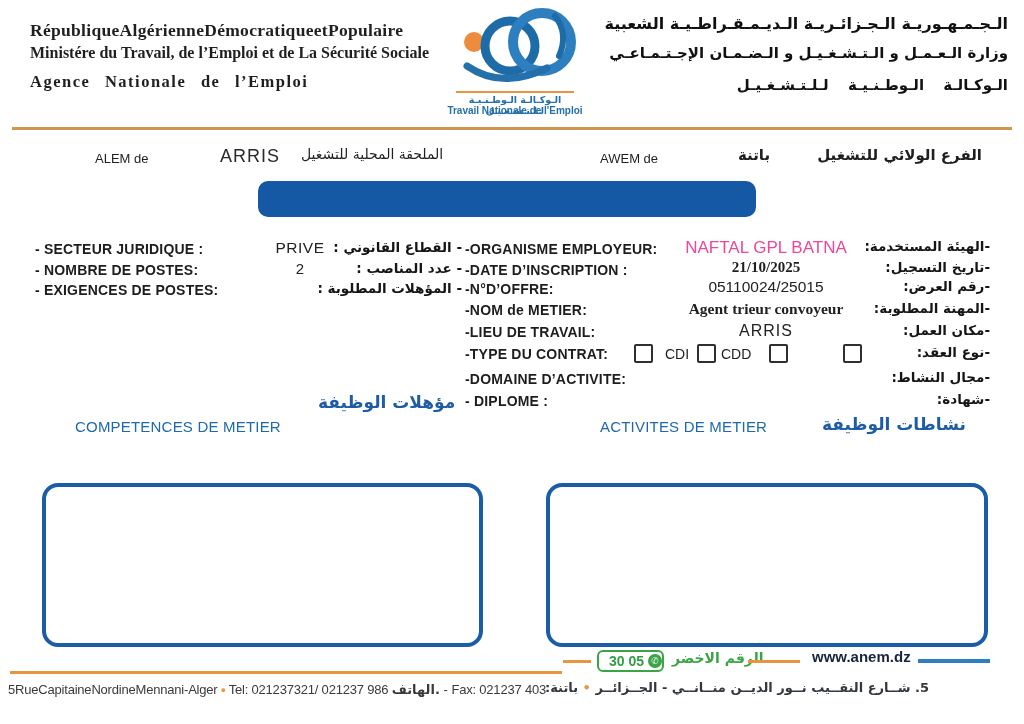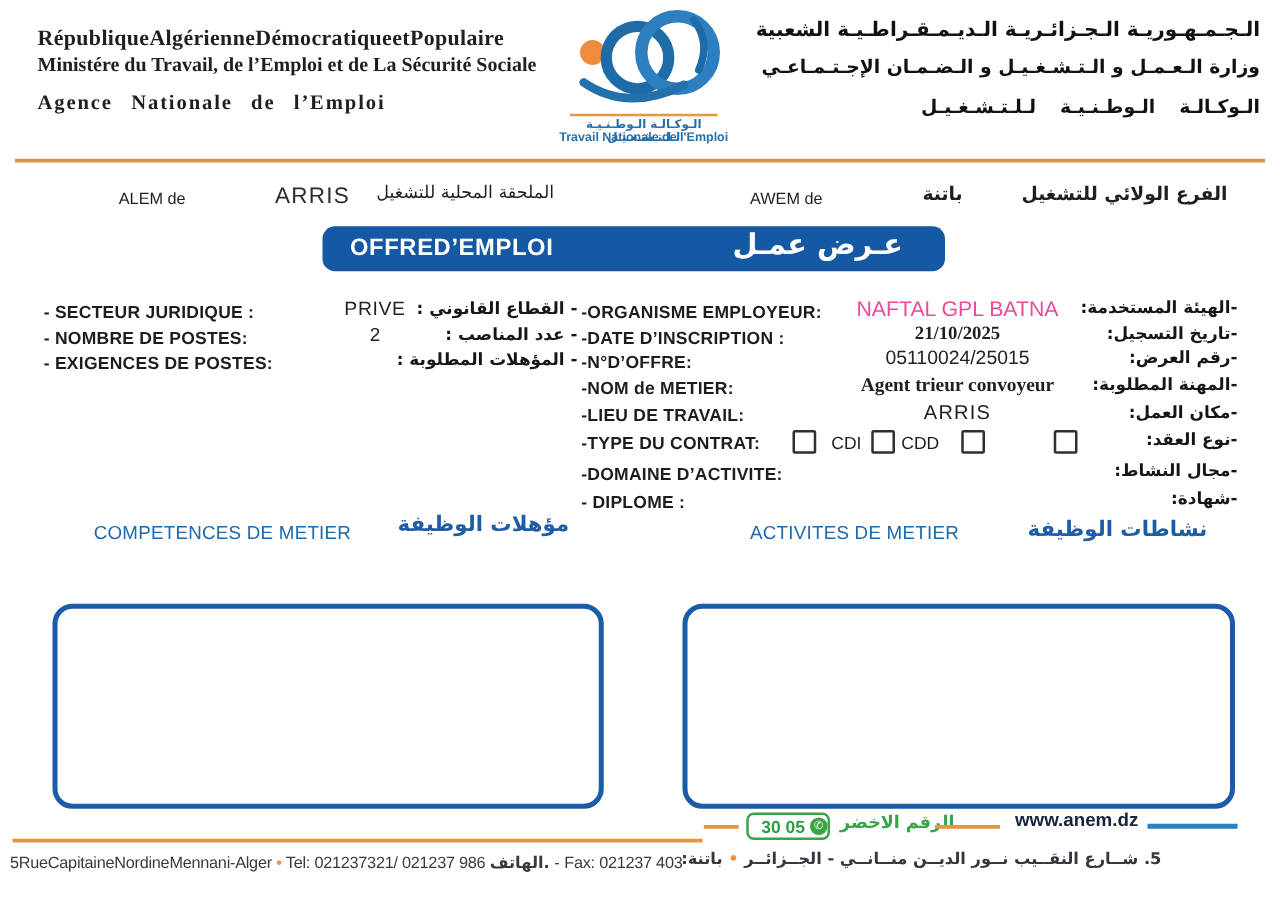--- a/index.html
+++ b/index.html
@@ -64,21 +64,21 @@
   .ra5 { top:322px; } .ra6 { top:344px; } .ra7 { top:369px; } .ra8 { top:391px; }
 
   .cb { width:19px; height:19px; border:2px solid #2f2f2f; border-radius:2px; background:#fff; top:344px; }
   .cb1 { left:634px; } .cb2 { left:697px; } .cb3 { left:769px; } .cb4 { left:843px; }
   .cbl { top:346px; font-size:14px; font-family:"Liberation Sans", sans-serif; color:#1d1d1d; }
   .cbl-cdi { left:665px; } .cbl-cdd { left:721px; }
 
   
   .sec-fr { font-size:15px; font-weight:400; color:#1e68ae; letter-spacing:.2px; font-family:"Liberation Sans", sans-serif; }
   .sec-ar { font-size:17px; font-weight:700; color:#1e5ca6; direction:rtl; }
-  .sec1 { left:75px;  top:418px; } .sec2 { left:318px; top:410px; }
+  .sec1 { left:75px;  top:418px; } .sec2 { left:318px; top:392px; }
   .sec3 { left:600px; top:418px; } .sec4 { left:822px; top:414px; }
 
   
   .bigbox { top:483px; width:441px; height:164px; border:4px solid #1b5ca8; border-radius:16px; background:#fff; }
   .box-l { left:42px; } .box-r { left:546px; width:442px; }
 
   
   .o-dash1 { left:563px; top:660px; width:28px; height:3px; background:#e8953f; }
   .badge { left:597px; top:650px; width:67px; height:22px; border:2px solid #3aa546; border-radius:6px; background:#fff;
            display:flex; align-items:center; justify-content:flex-end; gap:4px; }
@@ -122,22 +122,20 @@
 <div class="abs rule-top"></div>
 
 <div class="abs off-alem-l">ALEM de</div>
 <div class="abs off-alem-v">ARRIS</div>
 <div class="abs off-alem-a">الملحقة المحلية للتشغيل</div>
 <div class="abs off-awem-l">AWEM de</div>
 <div class="abs off-awem-v">باتنة</div>
 <div class="abs off-awem-a">الفرع الولائي للتشغيل</div>
 
 <div class="abs banner">
-  <div class="banner-fr">OFFRED’EMPLOI</div>
-  <div class="banner-ar">عـرض عمـل</div>
 </div>
 
 <div class="abs flabel fl1">- SECTEUR JURIDIQUE :</div>
 <div class="abs flabel fl2">- NOMBRE DE POSTES:</div>
 <div class="abs flabel fl3">- EXIGENCES DE POSTES:</div>
 <div class="abs lv lv1">PRIVE</div>
 <div class="abs lv lv2">2</div>
 <div class="abs alabel la1">- القطاع القانوني :</div>
 <div class="abs alabel la2">- عدد المناصب  :</div>
 <div class="abs alabel la3">- المؤهلات المطلوبة :</div>

